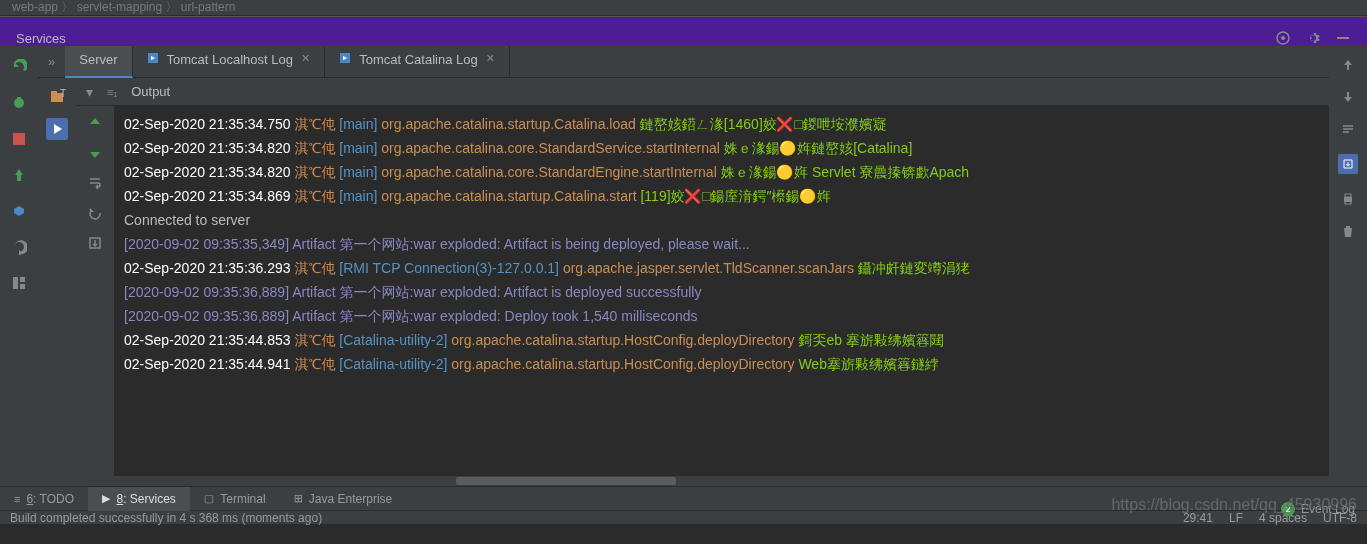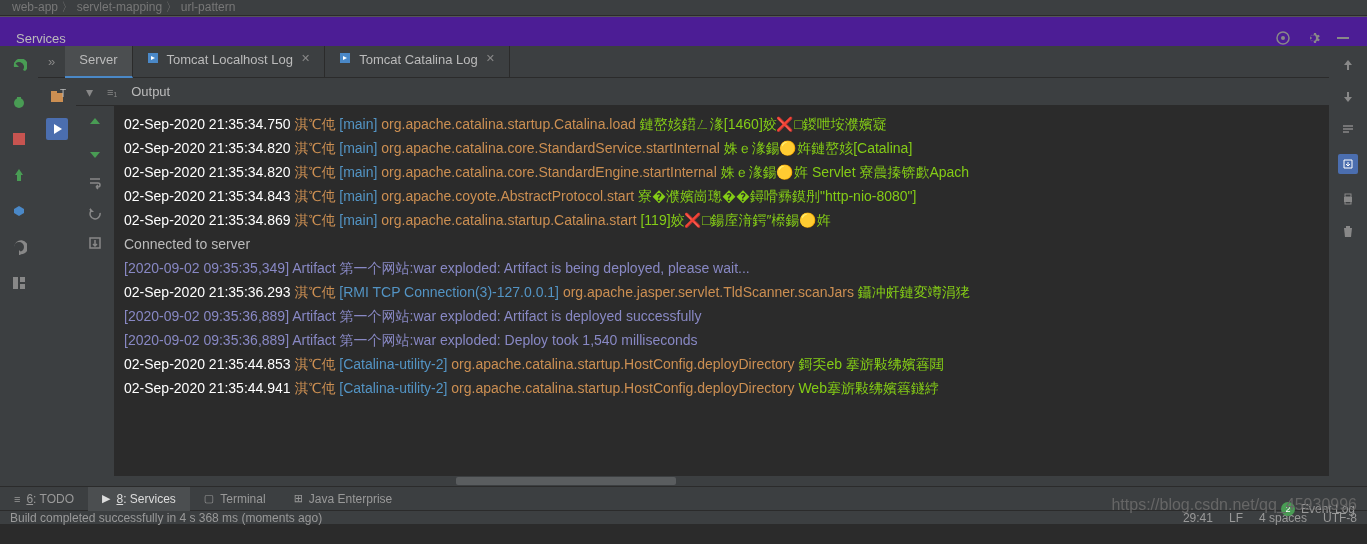--- a/index.html
+++ b/index.html
@@ -198,21 +198,20 @@
                 <svg width="14" height="14">
                   <rect x="2" y="2" width="10" height="10" fill="none" stroke="#888" stroke-width="1.5"></rect>
                   <path d="M7 4v6m-2-2l2 2 2-2" stroke="#888" stroke-width="1.5" fill="none"></path>
                 </svg>
               </span>
           </div>
           <div class="console" id="console">
               <span class="ln"><span class="ts">02-Sep-2020 21:35:34.750</span> <span class="lv">淇℃伅</span> <span class="th">[main]</span> <span class="cl">org.apache.catalina.startup.Catalina.load</span> <span class="msg">鏈嶅姟鍣ㄥ湪[1460]姣❌□鍐呭垵濮嬪寲</span></span>
               <span class="ln"><span class="ts">02-Sep-2020 21:35:34.820</span> <span class="lv">淇℃伅</span> <span class="th">[main]</span> <span class="cl">org.apache.catalina.core.StandardService.startInternal</span> <span class="msg">姝ｅ湪鍚🟡姩鏈嶅姟[Catalina]</span></span>
               <span class="ln"><span class="ts">02-Sep-2020 21:35:34.820</span> <span class="lv">淇℃伅</span> <span class="th">[main]</span> <span class="cl">org.apache.catalina.core.StandardEngine.startInternal</span> <span class="msg">姝ｅ湪鍚🟡姩 Servlet 寮曟搸锛歔Apach</span></span>
-              <span class="ln"><span class="ts">02-Sep-2020 21:35:34.843</span> <span class="lv">淇℃伅</span> <span class="th">[main]</span> <span class="cl">org.apache.coyote.AbstractProtocol.start</span> <span class="msg">寮�濮嬪崗璁��鐞嗗彞鏌刐"http-nio-8080"]</span></span>
               <span class="ln"><span class="ts">02-Sep-2020 21:35:34.869</span> <span class="lv">淇℃伅</span> <span class="th">[main]</span> <span class="cl">org.apache.catalina.startup.Catalina.start</span> <span class="msg">[119]姣❌□鍚庢湇鍔″櫒鍚🟡姩</span></span>
               <span class="ln"><span class="conn">Connected to server</span></span>
               <span class="ln"><span class="art">[2020-09-02 09:35:35,349] Artifact 第一个网站:war exploded: Artifact is being deployed, please wait...</span></span>
               <span class="ln"><span class="ts">02-Sep-2020 21:35:36.293</span> <span class="lv">淇℃伅</span> <span class="th">[RMI TCP Connection(3)-127.0.0.1]</span> <span class="cl">org.apache.jasper.servlet.TldScanner.scanJars</span> <span class="msg">鑷冲皯鏈変竴涓狫</span></span>
               <span class="ln"><span class="art">[2020-09-02 09:35:36,889] Artifact 第一个网站:war exploded: Artifact is deployed successfully</span></span>
               <span class="ln"><span class="art">[2020-09-02 09:35:36,889] Artifact 第一个网站:war exploded: Deploy took 1,540 milliseconds</span></span>
               <span class="ln"><span class="ts">02-Sep-2020 21:35:44.853</span> <span class="lv">淇℃伅</span> <span class="th">[Catalina-utility-2]</span> <span class="cl">org.apache.catalina.startup.HostConfig.deployDirectory</span> <span class="msg">鎶奀eb 搴旂敤绋嬪簭閮</span></span>
               <span class="ln"><span class="ts">02-Sep-2020 21:35:44.941</span> <span class="lv">淇℃伅</span> <span class="th">[Catalina-utility-2]</span> <span class="cl">org.apache.catalina.startup.HostConfig.deployDirectory</span> <span class="msg">Web搴旂敤绋嬪簭鐩綍</span></span>
             </div>
         </div>

